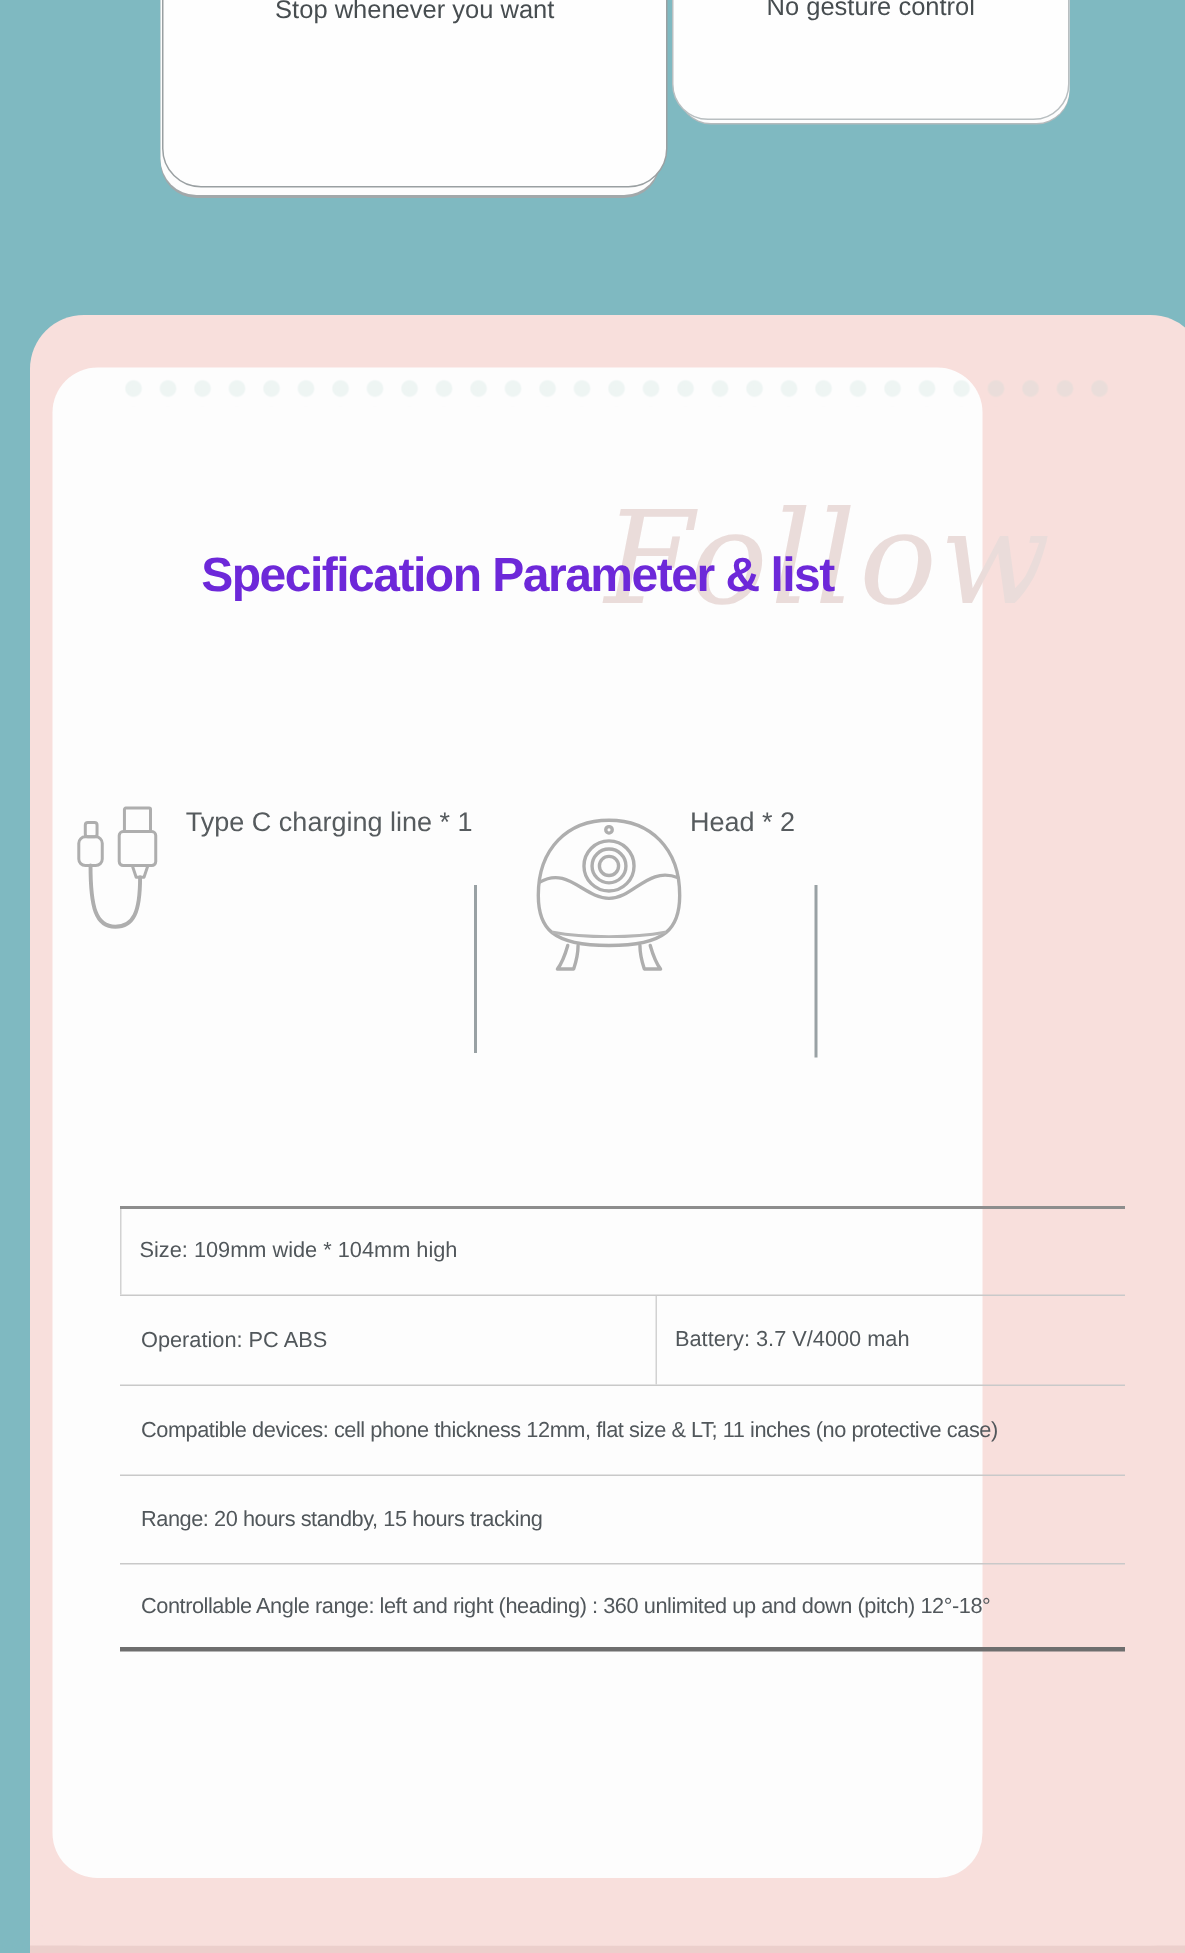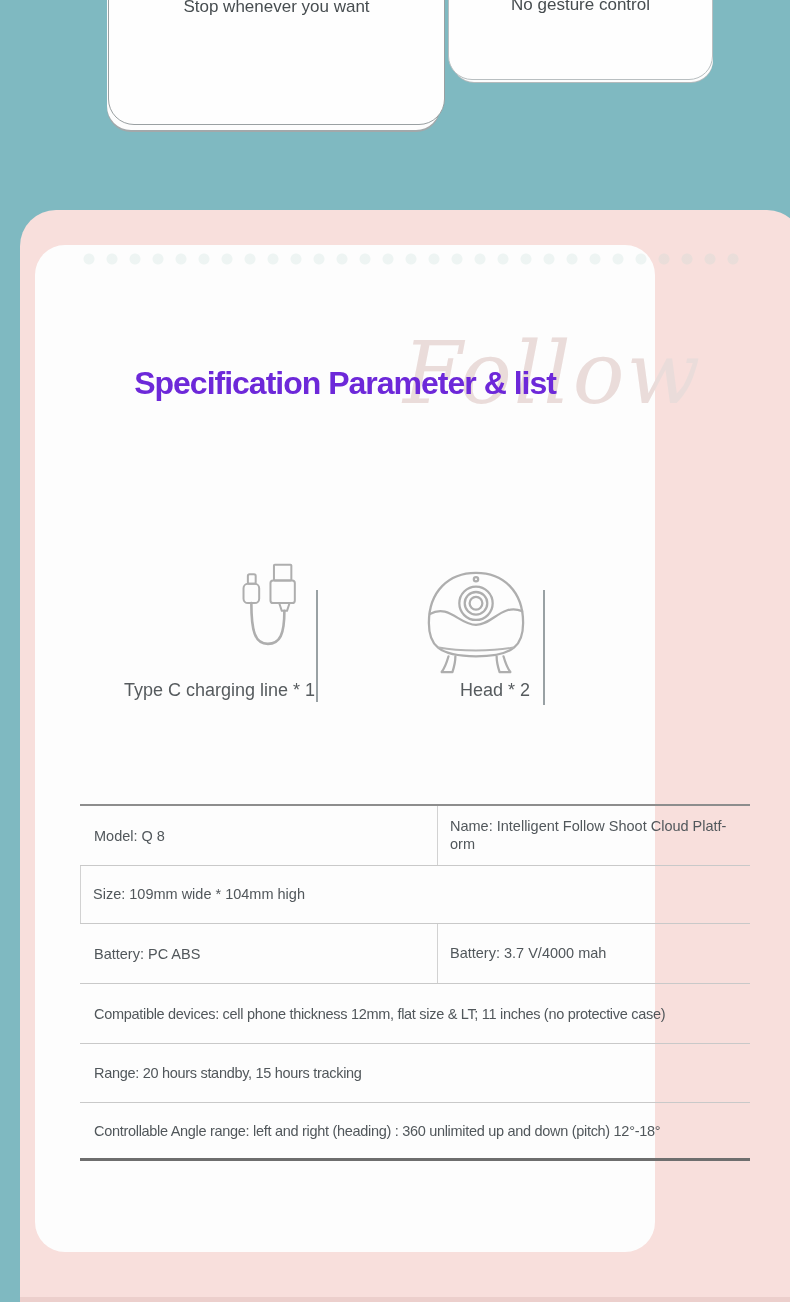--- a/index.html
+++ b/index.html
@@ -54,21 +54,21 @@
     font-style:italic;font-size:86px;color:#eadcda;letter-spacing:2px;
     user-select:none;
   }
   .spec-title{
     position:absolute;left:0;top:120px;width:100%;text-align:center;
     font-size:32px;font-weight:bold;color:#6d28d9;letter-spacing:-1px;
     margin:0;line-height:1.15;
   }
 
   
-  .pkg-col{position:absolute;display:flex;flex-direction:column;align-items:flex-end;justify-content:flex-end;height:165px;top:292px;}
+  .pkg-col{position:absolute;display:flex;align-items:flex-start;justify-content:flex-end;height:165px;top:292px;}
   .pkg-col-1{left:20px;width:260px;}
   .pkg-col-2{left:290px;width:205px;}
   .pkg-col-3{left:518px;width:235px;}
   .pkg-label{font-size:18px;color:#565b5e;white-space:nowrap;line-height:1.3;}
   .pkg-icon-cable{margin-bottom:16px;}
   .pkg-icon-head{margin-bottom:4px;}
   .pkg-icon-docs{margin-bottom:22px;}
   .pkg-divider{position:absolute;width:2px;background:#99a1a4;}
   .pkg-divider-1{left:281px;top:345px;height:112px;}
   .pkg-divider-2{left:508px;top:345px;height:115px;}
@@ -152,30 +152,25 @@
           <path class="icon-stroke" d="M83,94 C85,101 87,106 90,110 L79,110 C77,104 76,99 76,94"></path>
         </svg>
       </span>
       <span class="pkg-label">Head * 2</span>
     </div>
 
     <div class="pkg-divider pkg-divider-2"></div>
 
 
     <div class="spec-table">
-      <div class="spec-row r1">
-        <div class="cell cell-left">Model: Q 8</div>
-        <div class="cell cell-right">Name: Intelligent Follow Shoot Cloud Platf-
-orm</div>
-      </div>
       <div class="spec-row r2">
         <div class="cell cell-right">Size: 109mm wide * 104mm high</div>
       </div>
       <div class="spec-row r3">
-        <div class="cell cell-left">Battery: PC ABS</div>
+        <div class="cell cell-left">Operation: PC ABS</div>
         <div class="cell cell-right">Battery: 3.7 V/4000 mah</div>
       </div>
       <div class="spec-row r4">
         <div class="cell cell-full">Compatible devices: cell phone thickness 12mm, flat size &amp; LT; 11 inches (no protective case)</div>
       </div>
       <div class="spec-row r5">
         <div class="cell cell-full">Range: 20 hours standby, 15 hours tracking</div>
       </div>
       <div class="spec-row r6">
         <div class="cell cell-full">Controllable Angle range: left and right (heading) : 360 unlimited up and down (pitch) 12°-18°</div>

